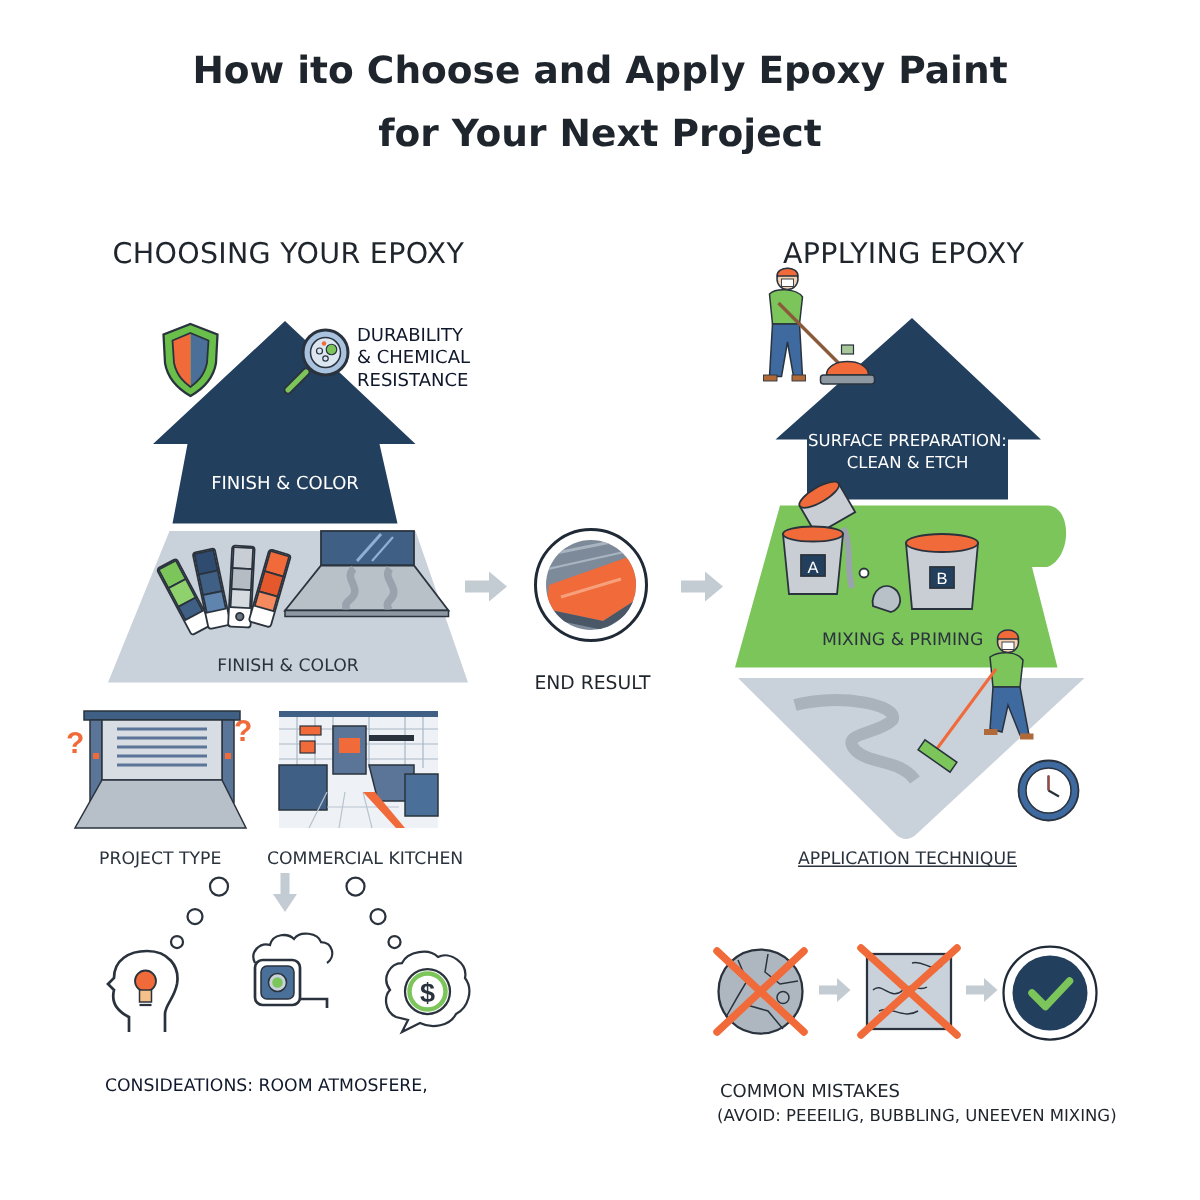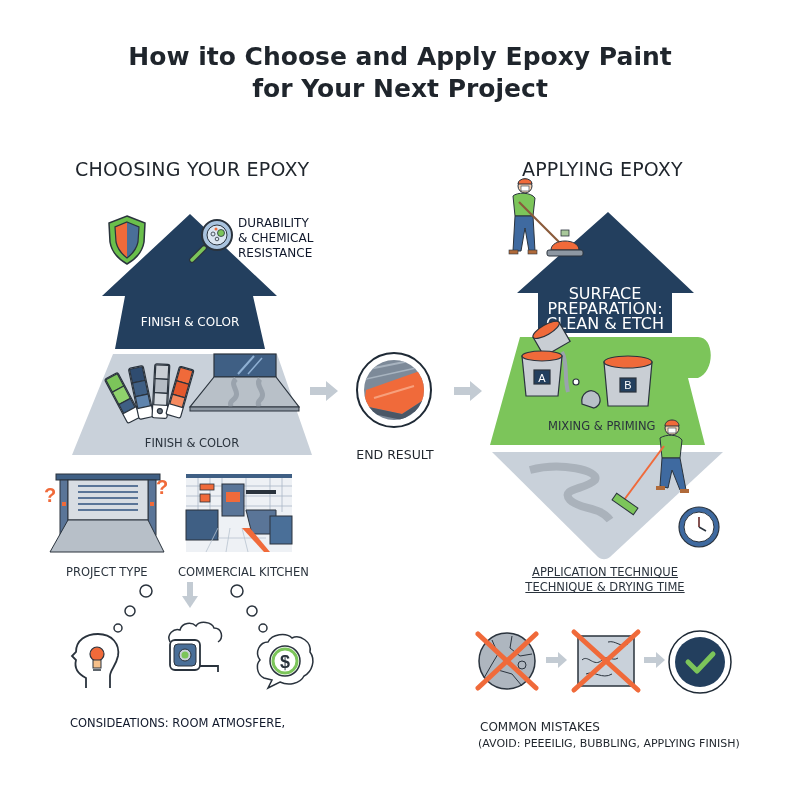--- a/index.html
+++ b/index.html
@@ -10,21 +10,21 @@
     .section-title { font-size: 19px; color: #1f252c; letter-spacing: 0.2px; }
     .lbl { font-size: 12px; color: #0f172a; text-transform: uppercase; line-height: 15px; }
     .lbl-white { color: #ffffff; font-size: 12px; }
     .lbl-dark { color: #2a333d; font-size: 11.5px; }
     .center { text-align: center; }
     svg { position: absolute; overflow: visible; }
   </style>
 </head>
 <body>
 
-<div class="abs title" style="top:42px;">How ito Choose and Apply Epoxy Paint</div>
+<div class="abs title" style="top:32px;">How ito Choose and Apply Epoxy Paint</div>
 <div class="abs title" style="top:74px;">for Your Next Project</div>
 
 <div class="abs section-title" style="left:75px; top:158px;">CHOOSING YOUR EPOXY</div>
 
 <svg style="left:0;top:0;" width="800" height="800">
   <polygon points="190,214 102,296 125,296 115,349 265,349 253,296 277,296" fill="#233f5e"></polygon>
 </svg>
 <div class="abs lbl-white" style="left:135px; top:315px; width:110px; text-align:center;">FINISH &amp; COLOR</div>
 
 <svg style="left:106px; top:214px;" width="42" height="52" viewBox="0 0 42 52">
@@ -212,21 +212,21 @@
 
 <svg style="left:454px; top:380px;" width="30" height="22" viewBox="0 0 30 22">
   <polygon points="0,7 16,7 16,1 28,11 16,21 16,15 0,15" fill="#c3cbd3"></polygon>
 </svg>
 
 <div class="abs section-title" style="left:522px; top:158px;">APPLYING EPOXY</div>
 
 <svg style="left:0;top:0;" width="800" height="800">
   <polygon points="608,212 517,293 538,293 538,333 672,333 672,293 694,293" fill="#233f5e"></polygon>
 </svg>
-<div class="abs lbl-white center" style="left:520px; top:286px; width:170px; font-size:16px; line-height:15px;text-align:center;">
+<div class="abs lbl-white center" style="left:520px; top:286px; width:170px; font-size:11px; line-height:15px;text-align:center;">
   <div>SURFACE PREPARATION:</div>
   <div>CLEAN &amp; ETCH</div>
 </div>
 
 <svg style="left:495px; top:176px;" width="90" height="90" viewBox="0 0 90 90">
   <circle cx="30" cy="10" r="7" fill="#f6d2b5" stroke="#2a333d" stroke-width="1"></circle>
   <path d="M23 8 C23 1 37 1 37 8 Z" fill="#f06a3a" stroke="#2a333d" stroke-width="1"></path>
   <rect x="26" y="10" width="8" height="5" fill="#ffffff" stroke="#2a333d" stroke-width="0.6"></rect>
   <path d="M18 20 C22 16 36 16 40 22 L38 40 L20 40 Z" fill="#7cc55a" stroke="#2a333d" stroke-width="1"></path>
   <path d="M20 40 L38 40 L40 75 L34 75 L30 52 L26 75 L18 75 Z" fill="#3f6aa0" stroke="#2a333d" stroke-width="1"></path>
@@ -290,21 +290,20 @@
 <svg style="left:677px; top:505px;" width="44" height="44" viewBox="0 0 44 44">
   <circle cx="22" cy="22" r="20" fill="#3f6aa0" stroke="#2a333d" stroke-width="1.2"></circle>
   <circle cx="22" cy="22" r="15" fill="#ffffff" stroke="#2a333d" stroke-width="1"></circle>
   <line x1="22" y1="22" x2="22" y2="12" stroke="#2a333d" stroke-width="1.5"></line>
   <line x1="22" y1="22" x2="29" y2="26" stroke="#2a333d" stroke-width="1.5"></line>
   <line x1="22" y1="22" x2="22" y2="12" stroke="#c0392b" stroke-width="0.8"></line>
 </svg>
 
 <div class="abs lbl-dark center" style="left:480px; top:565px; width:250px; line-height:15px;text-decoration:underline;">
   <div>APPLICATION TECHNIQUE</div>
-  <div>TECHNIQUE &amp; DRYING TIME</div>
 </div>
 
 <svg style="left:472px; top:630px;" width="70" height="62" viewBox="0 0 70 62">
   <circle cx="35" cy="31" r="28" fill="#aeb6bf" stroke="#2a333d" stroke-width="1.5"></circle>
   <path d="M20 10 L26 24 L20 34 L12 48" fill="none" stroke="#2a333d" stroke-width="1"></path>
   <path d="M40 6 L38 18 L48 26 L60 24" fill="none" stroke="#2a333d" stroke-width="1"></path>
   <path d="M26 40 L40 44 L50 56" fill="none" stroke="#2a333d" stroke-width="1"></path>
   <circle cx="50" cy="35" r="4" fill="none" stroke="#2a333d" stroke-width="1"></circle>
   <line x1="6" y1="4" x2="64" y2="58" stroke="#f06a3a" stroke-width="5" stroke-linecap="round"></line>
   <line x1="64" y1="4" x2="6" y2="58" stroke="#f06a3a" stroke-width="5" stroke-linecap="round"></line>
@@ -323,13 +322,13 @@
 <svg style="left:644px; top:652px;" width="22" height="16" viewBox="0 0 22 16">
   <polygon points="0,5 12,5 12,0 21,8 12,16 12,11 0,11" fill="#c3cbd3"></polygon>
 </svg>
 <svg style="left:668px; top:630px;" width="64" height="64" viewBox="0 0 64 64">
   <circle cx="32" cy="32" r="31" fill="#ffffff" stroke="#1f2a36" stroke-width="1.5"></circle>
   <circle cx="32" cy="32" r="25" fill="#233f5e"></circle>
   <path d="M20 32 L29 41 L45 24" fill="none" stroke="#7cc55a" stroke-width="5" stroke-linecap="round" stroke-linejoin="round"></path>
 </svg>
 
 <div class="abs" style="left:480px; top:720px; font-size:12px; color:#1f252c;">COMMON MISTAKES</div>
-<div class="abs" style="left:478px; top:737px; font-size:11px; color:#1f252c;">(AVOID: PEEEILIG, BUBBLING, APPLYING FINISH)</div>
+<div class="abs" style="left:478px; top:737px; font-size:11px; color:#1f252c;">(AVOID: PEEEILIG, BUBBLING, UNEEVEN MIXING)</div>
 
 </body></html>

